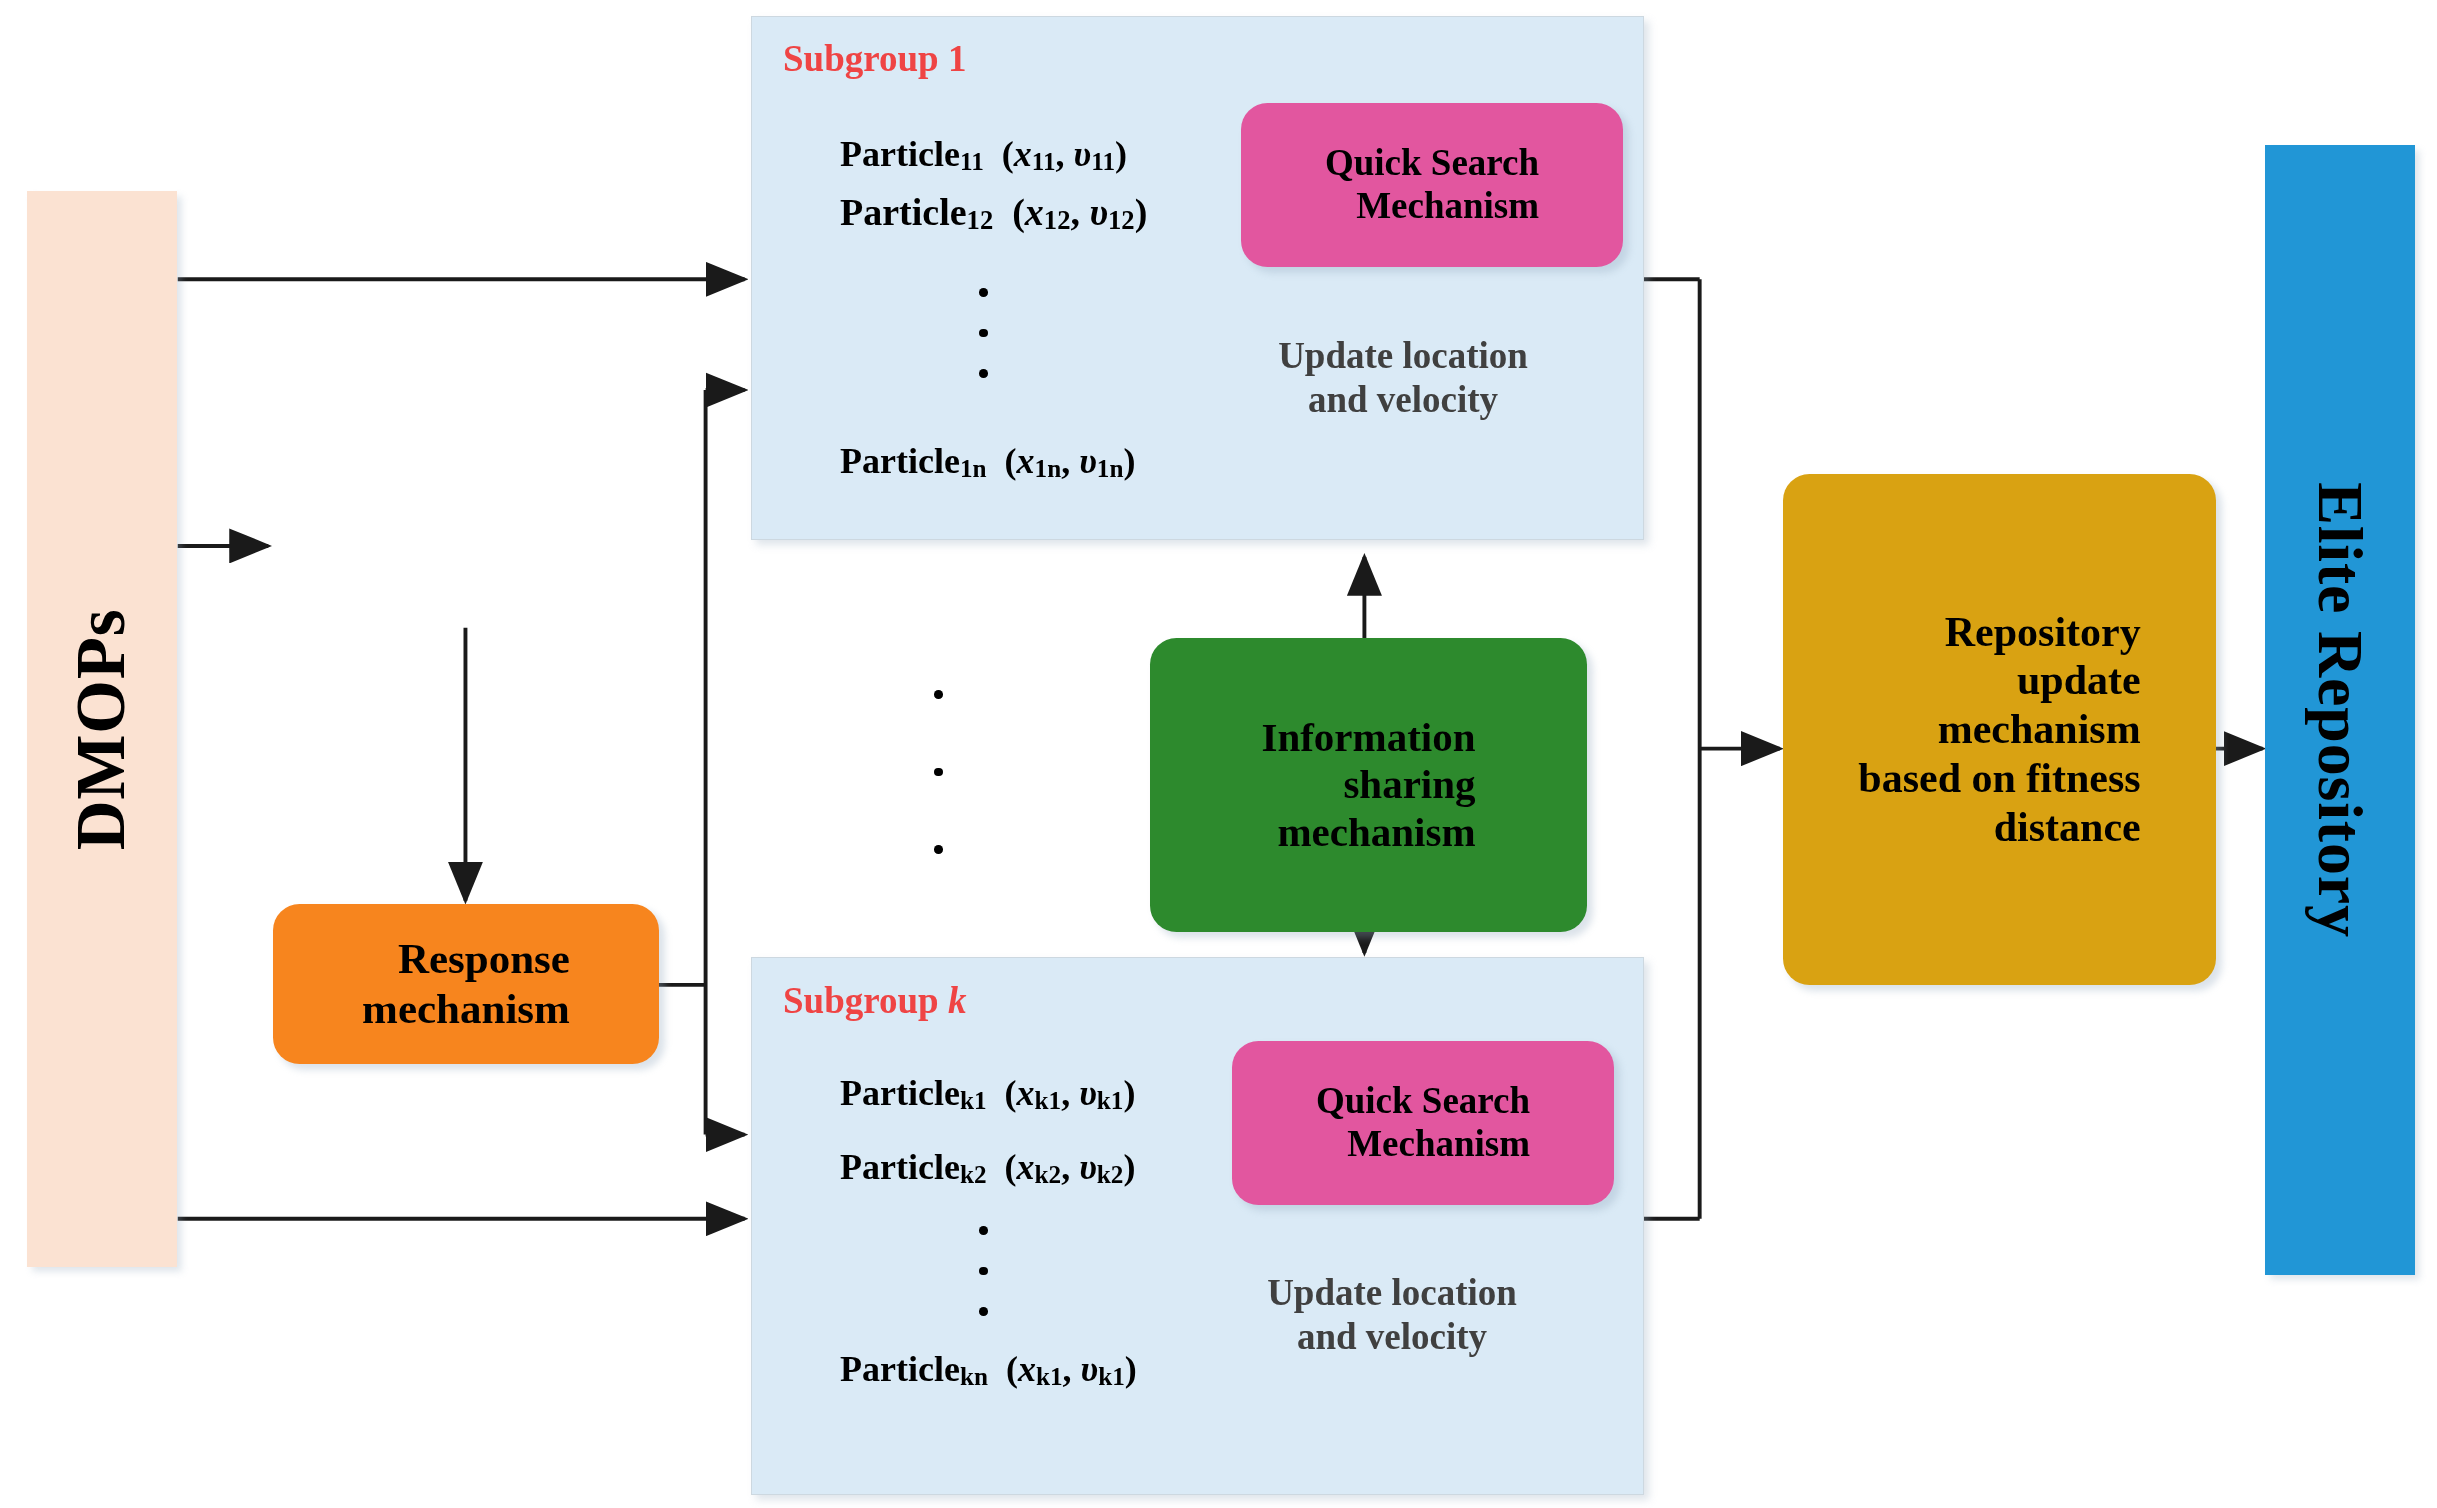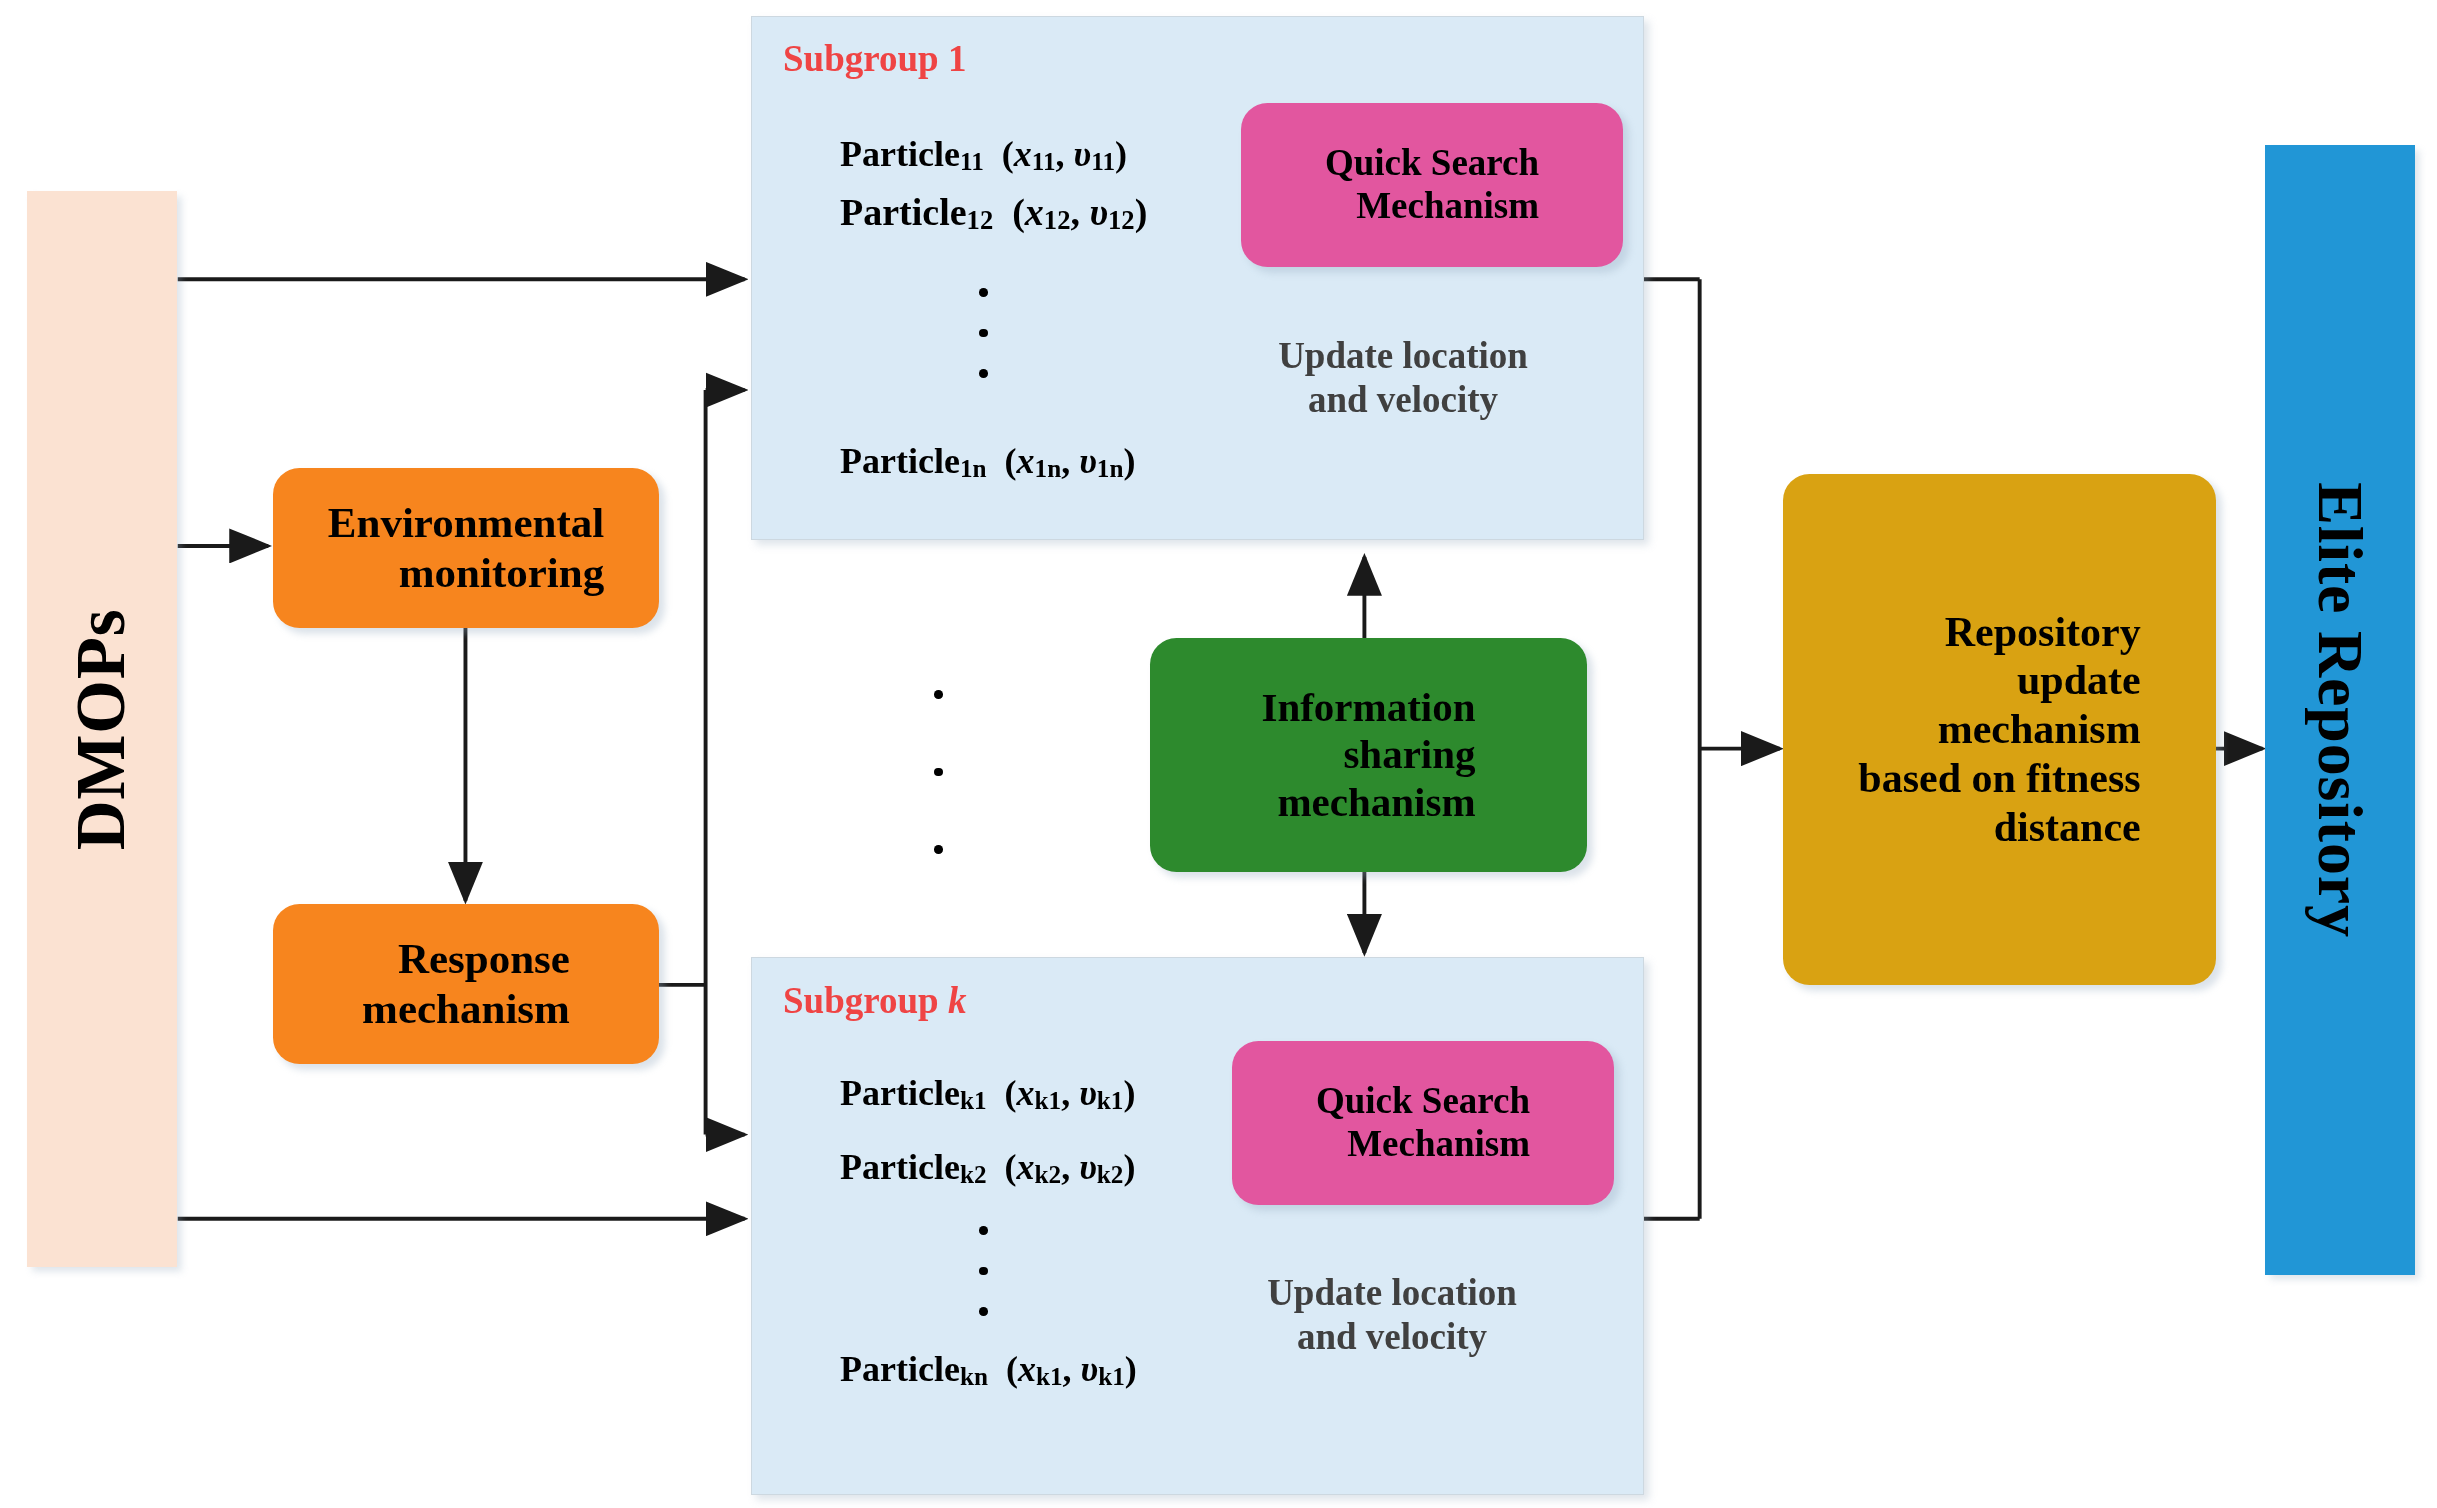--- a/index.html
+++ b/index.html
@@ -160,23 +160,20 @@
   </svg>
 
   <div class="vbar" style="left:27px; top:191px; width:150px; height:1076px; background:#fbe2d2;">
     <span class="vtext" style="transform:rotate(-90deg); font-size:69px;">DMOPs</span>
   </div>
 
   <div class="vbar" style="left:2265px; top:145px; width:150px; height:1130px; background:#2196d6;">
     <span class="vtext" style="transform:rotate(90deg); font-size:64px;">Elite  Repository</span>
   </div>
 
-  <div class="rbox" style="left:273px; top:468px; width:386px; height:160px;
-              background:#f7851e; font-size:43px; white-space:pre-line;">Environmental
-monitoring</div>
 
   <div class="rbox" style="left:273px; top:904px; width:386px; height:160px;
               background:#f7851e; font-size:43px; white-space:pre-line;">Response
 mechanism</div>
 
   <div class="panel" style="left:751px; top:15.6px; width:893px; height:524px;"></div>
 
   <div class="panel-title" style="left:783px; top:37px; font-size:37px;">
     <span>Subgroup</span>
     <span>1</span>
@@ -238,21 +235,21 @@
 
   <div class="caption" style="left:1236px; top:1271px; width:312px; font-size:37px;">Update location
 and velocity</div>
 
   <div class="dots" style="left:933px; top:690px; width:11px; height:164px;">
     <i></i>
       <i></i>
       <i></i>
   </div>
 
-  <div class="rbox" style="left:1150px; top:638px; width:437px; height:234px;
+  <div class="rbox" style="left:1150px; top:638px; width:437px; height:294px;
               background:#2d8a2d; font-size:41px; white-space:pre-line;">Information
 sharing
 mechanism</div>
 
   <div class="rbox" style="left:1783px; top:474px; width:433px; height:511px;
               background:#d9a212; font-size:42px; white-space:pre-line;">Repository
 update
 mechanism
 based on fitness
 distance</div>

